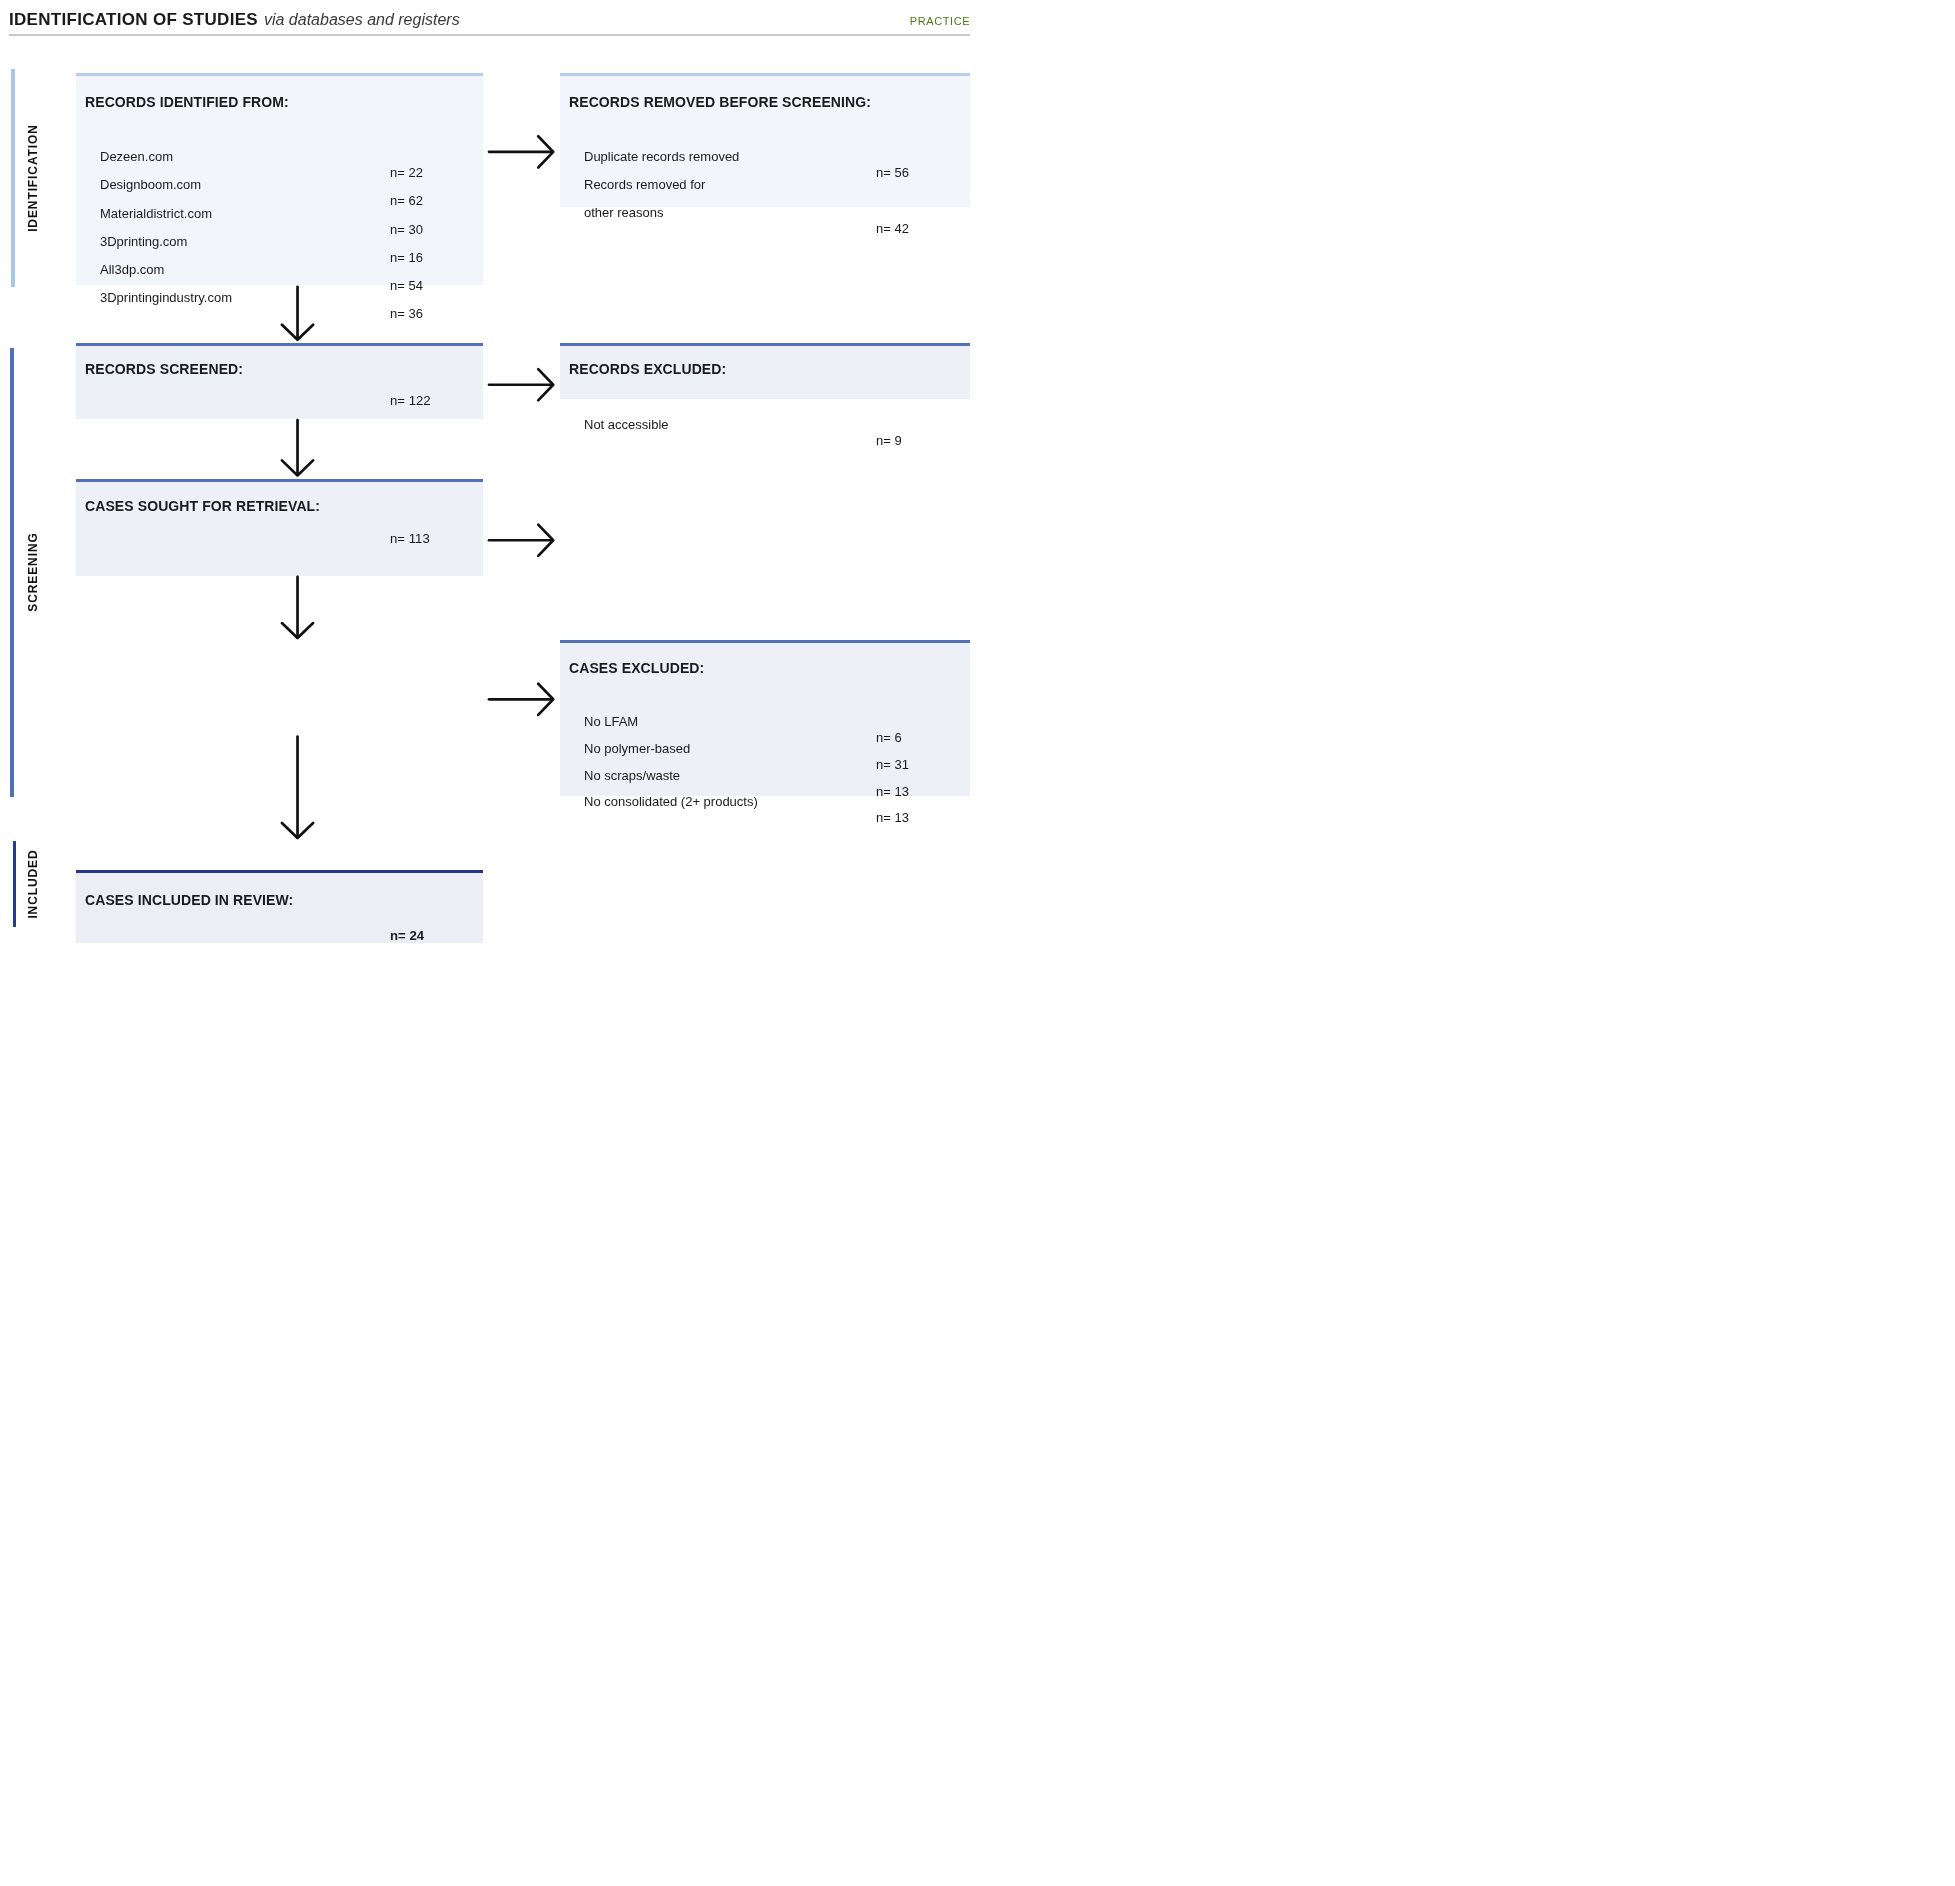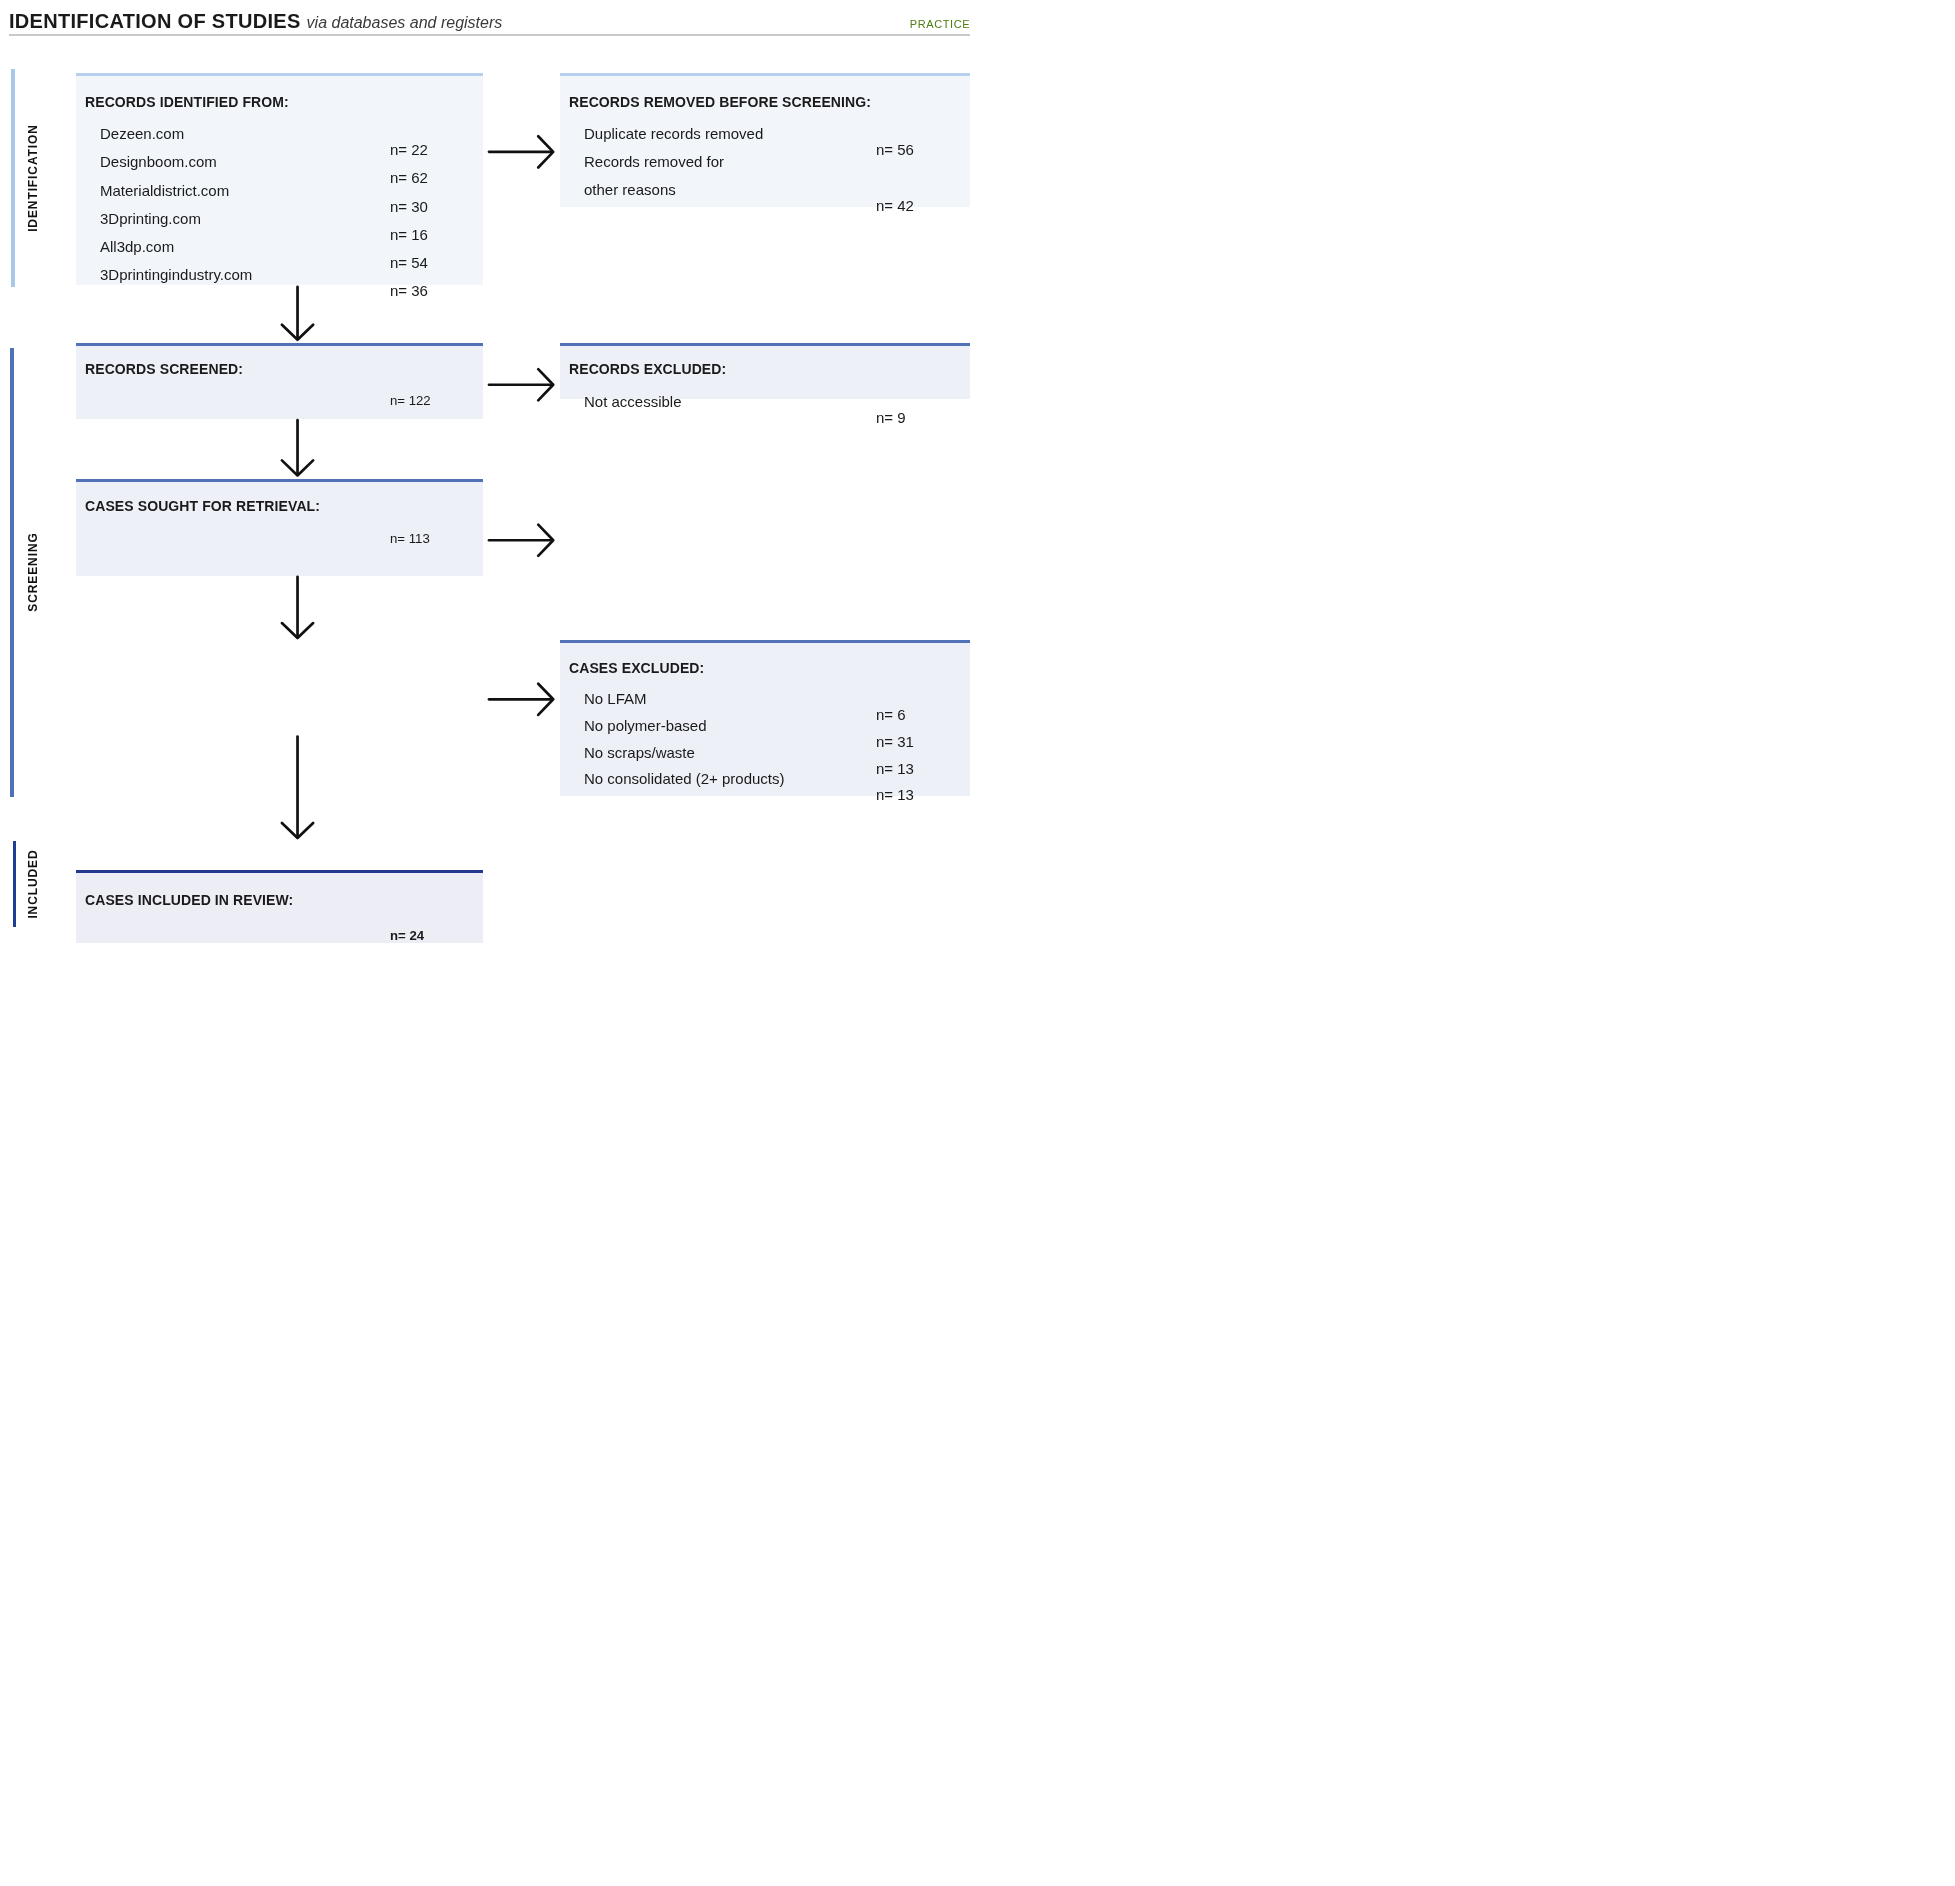--- a/index.html
+++ b/index.html
@@ -1,40 +1,40 @@
 <!DOCTYPE html>
 <html style="font-size:9.6px"><head>
 <meta charset="utf-8">
 <style>
   html,body{margin:0;padding:0;background:#fff;}
   .canvas{position:relative;width:978px;height:943px;background:#fff;overflow:hidden;
           font-family:"Liberation Sans",sans-serif;color:#1a1a1a;}
 
   
   .hdr{position:absolute;left:9px;top:9.6px;right:7.8px;display:flex;align-items:baseline;}
-  .hdr-title{font-size:20px;font-weight:bold;letter-spacing:0.3px;white-space:nowrap;}
+  .hdr-title{font-size:17px;font-weight:bold;letter-spacing:0.3px;white-space:nowrap;}
   .hdr-sub{font-size:16px;font-style:italic;color:#3a3a3a;margin-left:6px;white-space:nowrap;text-align:center;}
   .hdr-corner{margin-left:auto;font-size:11px;letter-spacing:0.6px;color:#4d7c0f;}
   .hdr-rule{position:absolute;left:9px;right:7.8px;top:34px;height:1.8px;background:#c9c9c9;}
 
   
   .stage-bar{position:absolute;width:4.2px;}
   .bar-ident{left:10.8px;top:69px;height:218px;background:#a9c7e9;}
   .bar-screen{left:10.2px;top:348px;height:449px;background:#4f72b7;}
   .bar-incl{left:12.6px;top:841px;height:86px;width:3.6px;background:#1f3d94;}
   .stage-label{position:absolute;width:180px;height:30px;display:flex;align-items:center;justify-content:center;
                transform:rotate(-90deg);font-size:12px;font-weight:600;letter-spacing:0.9px;color:#111;}
   .lbl-ident{left:-57px;top:163px;}
   .lbl-screen{left:-57px;top:557px;}
   .lbl-incl{left:-57px;top:869px;}
 
   
   .box{position:absolute;box-sizing:border-box;}
   .box .btitle{position:absolute;left:9px;font-size:14px;font-weight:bold;letter-spacing:0.1px;white-space:nowrap;}
-  .row{position:absolute;left:24px;right:6px;height:14.4px;font-size:15px;}
+  .row{position:absolute;left:24px;right:6px;height:14.4px;font-size:13px;margin-top:24px;}
   .row .lbl{position:absolute;left:0;top:0;white-space:nowrap;}
   .row .val{position:absolute;top:16px;white-space:nowrap;}
   .valcol-left .val{left:290px;}
   .valcol-right .val{left:292px;}
   .nval{position:absolute;left:314px;font-size:13.2px;white-space:nowrap;}
   .nval.bold{font-weight:bold;}
 
   .style-ident{background:#f2f6fb;border-top:3.6px solid #b5cfed;}
   .style-screen{background:#eef0f8;border-top:3px solid #5272b8;}
   .style-incl{background:#ededf6;border-top:3.6px solid #24388f;}

